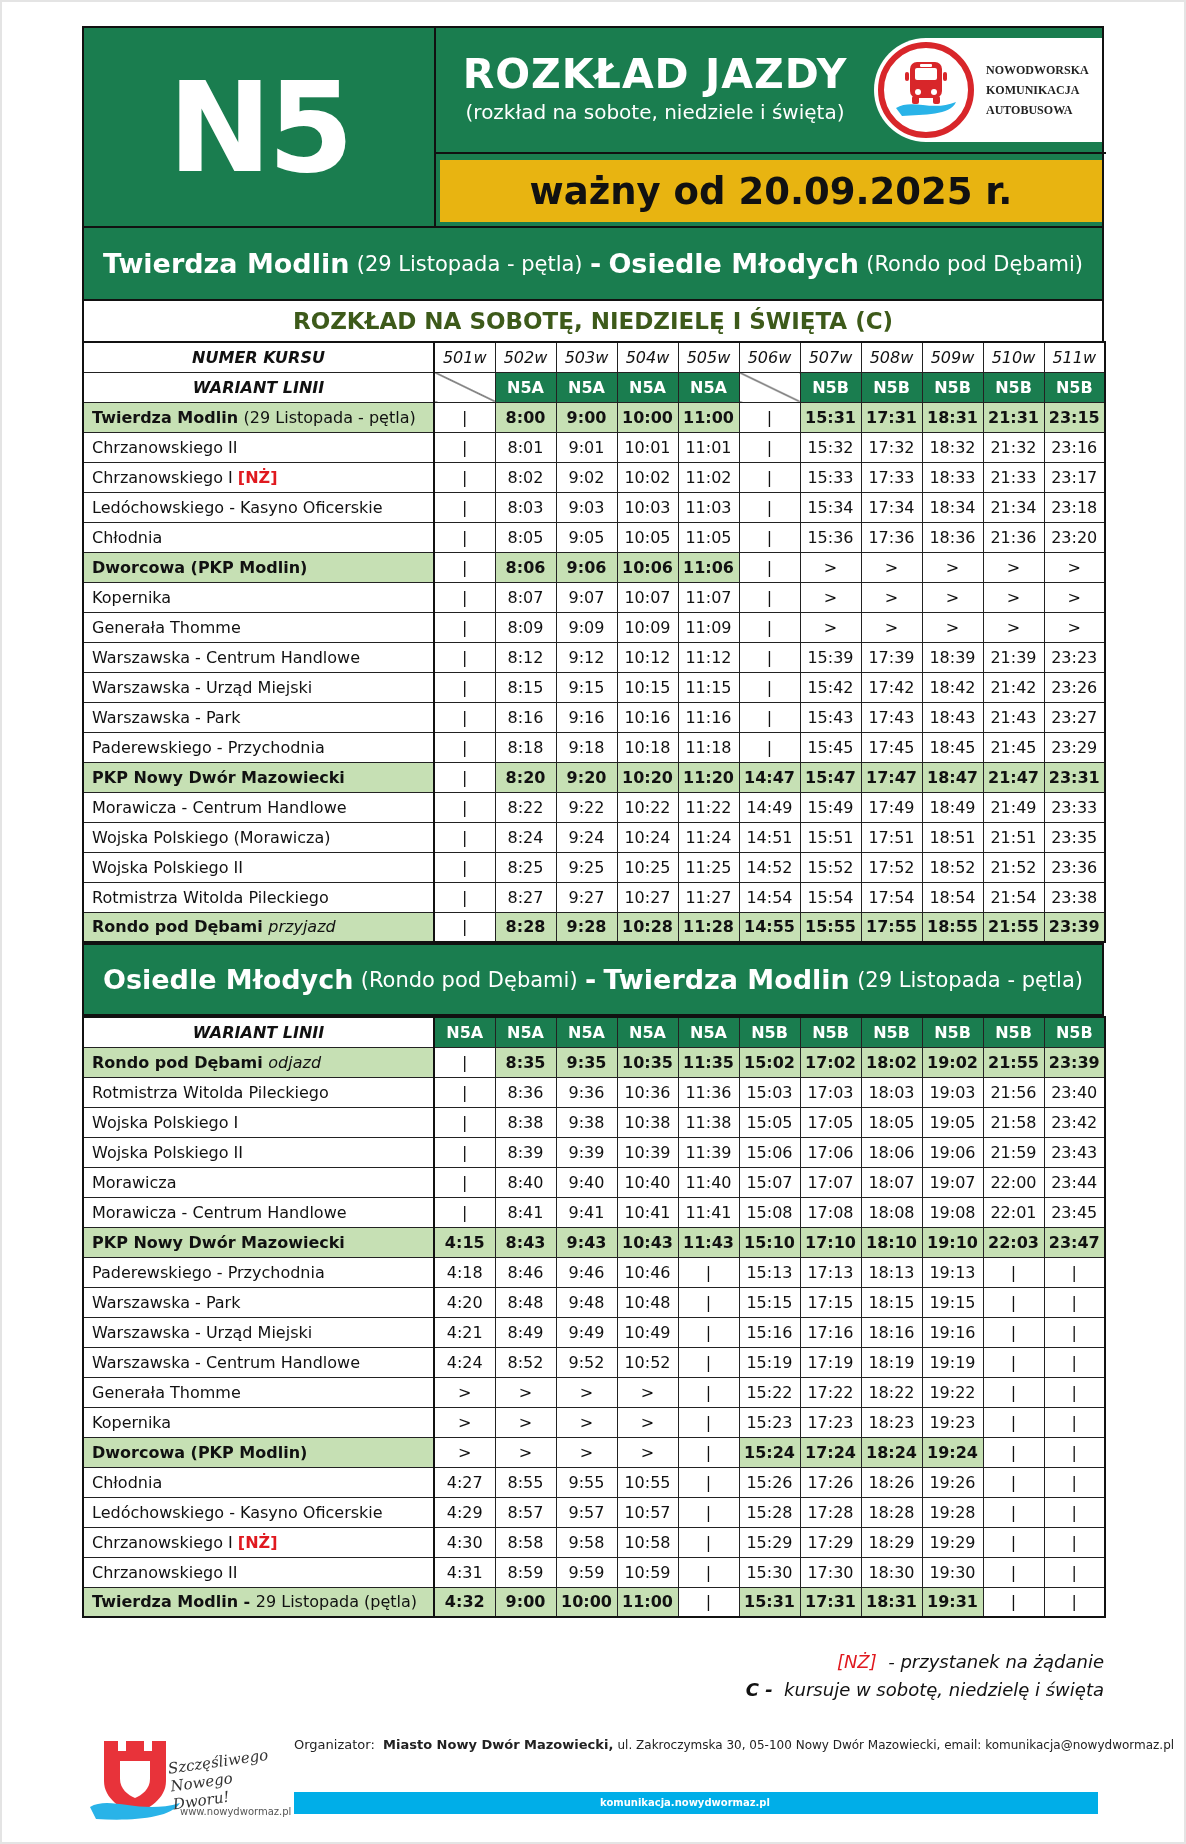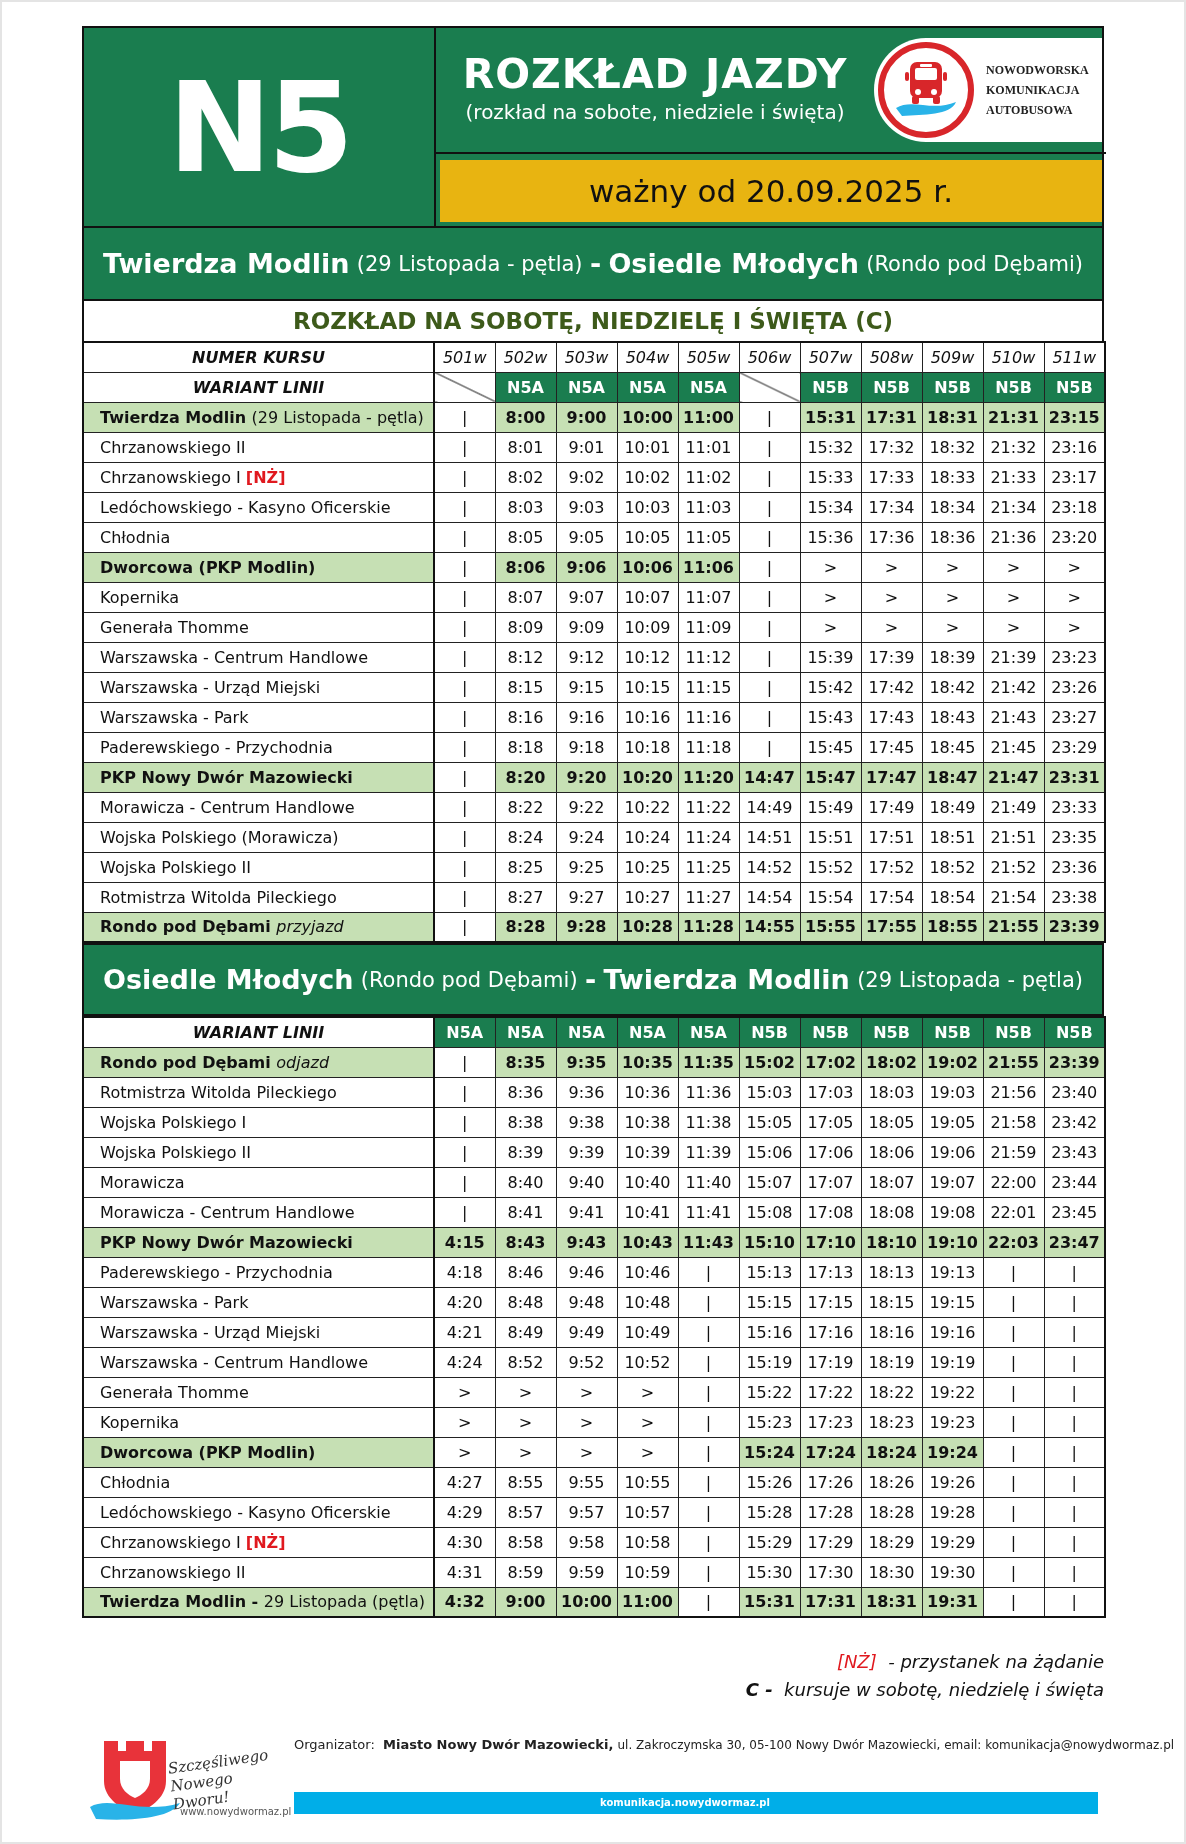--- a/index.html
+++ b/index.html
@@ -13,33 +13,33 @@
   .hdr-hline { position: absolute; left: 352px; top: 124px; width: 670px; height: 2px; background: #111; }
   .n5 { position: absolute; left: 0; top: 0; width: 350px; height: 200px; display: flex; align-items: center; justify-content: center;
         color: #fff; font-family: "DejaVu Sans", sans-serif; font-weight: bold; font-size: 124px; letter-spacing: -4px; }
   .title-box { position: absolute; left: 352px; top: 0; width: 438px; height: 124px; text-align: center; color: #fff; }
   .title-main { font-weight: bold; font-size: 41px; margin-top: 22px; letter-spacing: 1px; }
   .title-sub { font-size: 20px; margin-top: 2px; }
   .logo-box { position: absolute; left: 790px; top: 10px; width: 228px; height: 104px; background: #fff; border-radius: 52px 0 0 52px; display: flex; align-items: center; }
   .logo-circle { width: 96px; height: 96px; border: 6px solid #d8262a; border-radius: 50%; margin-left: 4px; position: relative; background: #fff; flex-shrink: 0; }
   .logo-text { font-size: 12px; font-weight: bold; line-height: 20px; color: #222; margin-left: 12px; font-family: Liberation Serif, serif; }
   .valid-bar { position: absolute; left: 356px; top: 132px; width: 662px; height: 62px; background: #e8b411; display: flex; align-items: center; justify-content: center;
-               font-weight: normal; font-size: 31px; color: #111; }
+               font-weight: bold; font-size: 37px; color: #111; }
 
   
   .route { position: absolute; left: 82px; width: 1022px; background: #1a7d4f; border: 2px solid #111; color: #fff; display: flex; align-items: center; justify-content: center; font-size: 23px; white-space: nowrap; }
   .route b { font-size: 27px; }
   .route .thin { font-size: 21px; }
   .section-title { position: absolute; left: 82px; top: 301px; width: 1022px; height: 40px; border-left: 2px solid #111; border-right: 2px solid #111; background: #fff;
                    display: flex; align-items: center; justify-content: center; color: #3d5a1a; font-weight: bold; font-size: 23px; }
 
   
   table.tt { position: absolute; left: 82px; width: 1022px; border-collapse: collapse; table-layout: fixed; border: 2px solid #111; }
   table.tt td { border: 1px solid #222; height: 30px; font-size: 16px; text-align: center; white-space: nowrap; overflow: hidden; padding: 0; }
-  table.tt td.stop { text-align: left; padding-left: 16px; font-size: 16px; }
+  table.tt td.stop { text-align: left; padding-left: 8px; font-size: 16px; }
   table.tt td.stop-col-border { border-right: 2px solid #111; }
   table.tt tr.hl td.stop { background: #c6e0b4; font-weight: bold; }
   table.tt td.hlc { background: #c6e0b4; font-weight: bold; }
   .stop .suffix { font-weight: normal; }
   .stop .suffix-i { font-weight: normal; font-style: italic; }
   .nz { color: #e0191f; font-weight: bold; }
   td.kurs { font-style: italic; font-size: 16px; }
   td.hlabel { font-style: italic; font-weight: bold; font-size: 12px; }
   td.variant { background: #1a7d4f; color: #fff; font-weight: bold; font-size: 17px; }
   td.diag { background: linear-gradient(to top right, #fff calc(50% - 1px), #222 50%, #fff calc(50% + 1px)); }

